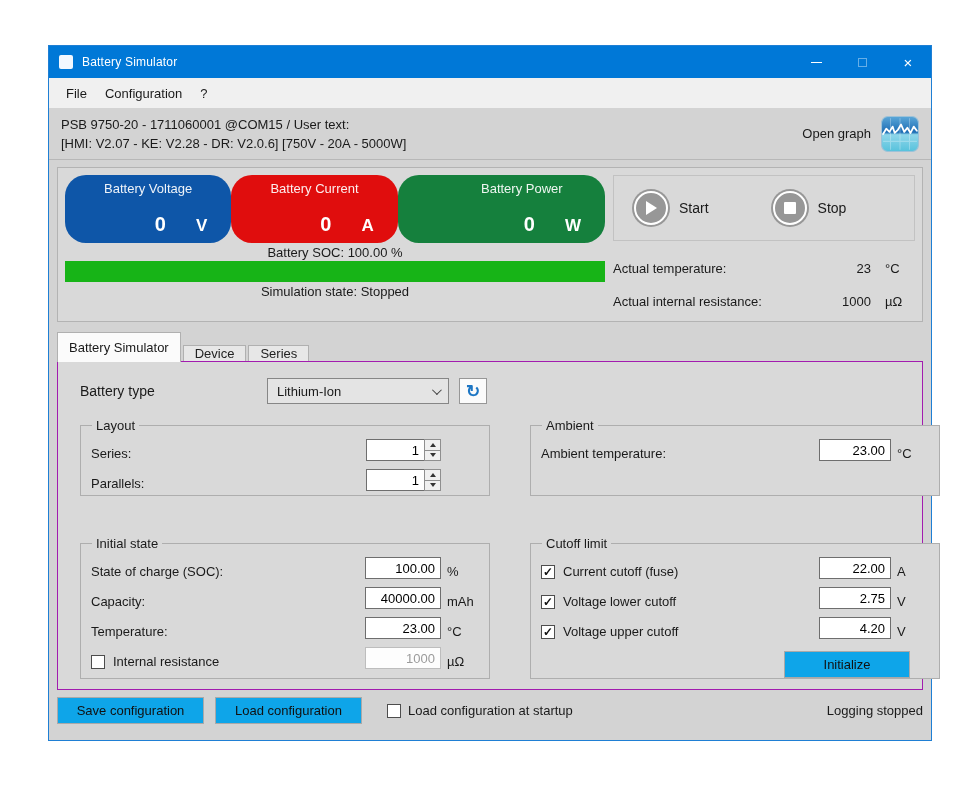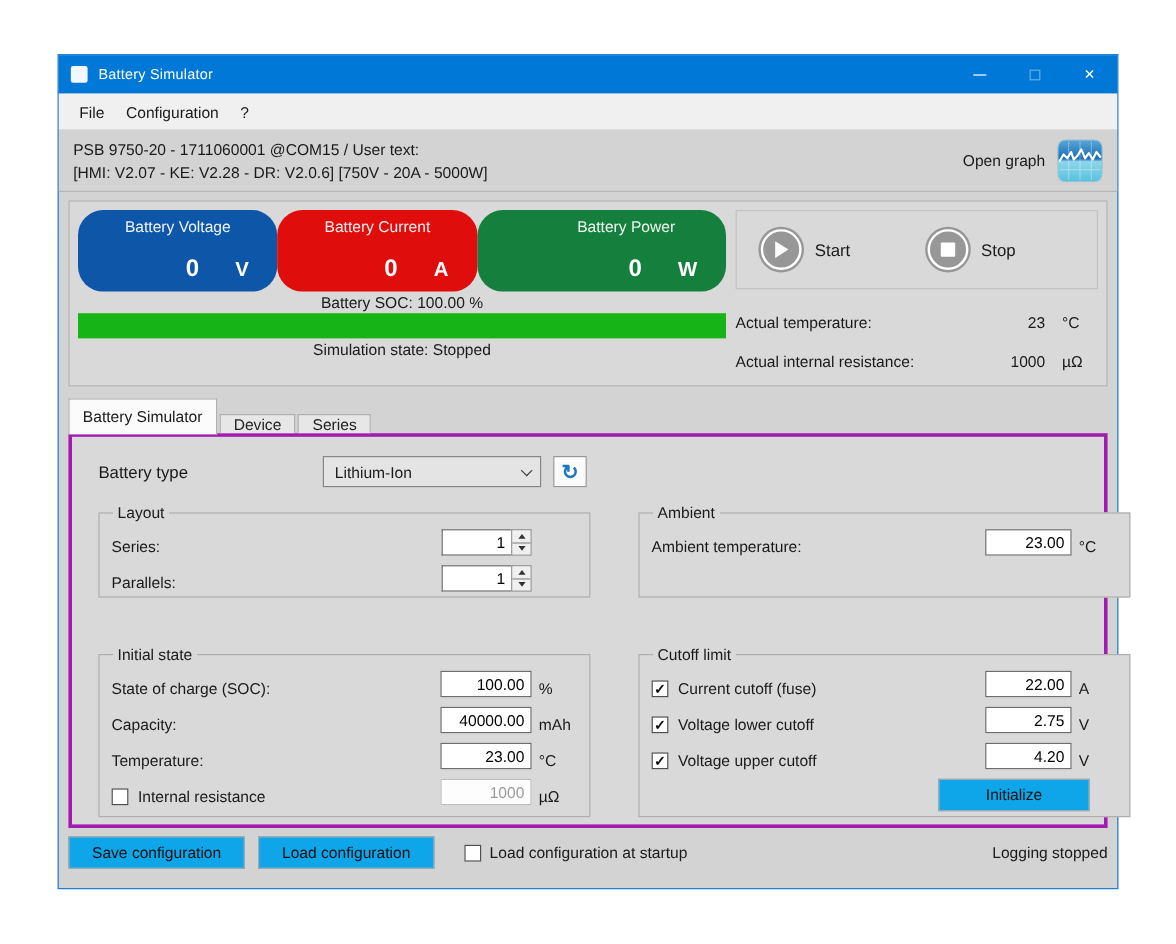--- a/index.html
+++ b/index.html
@@ -54,21 +54,21 @@
   .reading-label { flex:1; }
   .reading-value { min-width:46px; text-align:right; }
   .reading-unit { width:28px; text-align:left; margin-left:14px; }
 
   
   .tabstrip { margin:10px 8px 0 8px; display:flex; align-items:flex-end; position:relative; z-index:2; flex:none; }
   .tab { font-size:13px; border:1px solid #b0b0b0; border-bottom:none; display:flex; align-items:center; padding:0 11px; }
   .tab.active { height:30px; background:#fbfbfb; margin-bottom:-1px; }
   .tab.inactive { height:16px; background:#e7e7e7; margin-left:2px; color:#222; }
 
-  .tabpanel { margin:0 8px; height:329px; border:3px solid #a21caf; background:#d9d9d9; padding:16px 22px 0 22px; position:relative; flex:none; }
+  .tabpanel { margin:0 8px; height:329px; border:1px solid #a21caf; background:#d9d9d9; padding:16px 22px 0 22px; position:relative; flex:none; }
 
   .btype-row { display:flex; align-items:center; height:26px; margin-bottom:14px; }
   .btype-label { width:187px; font-size:14px; }
   .combo { width:182px; height:26px; background:#e4e4e4; border:1px solid #868686; display:flex; align-items:center; justify-content:space-between; padding:0 9px; font-size:13px; }
   .chevron { width:7px; height:7px; border-right:1px solid #444; border-bottom:1px solid #444; transform:rotate(45deg) translateY(-2px); }
   .refresh-btn { margin-left:10px; width:28px; height:26px; background:#fbfbfb; border:1px solid #979797; display:flex; align-items:center; justify-content:center; font-size:17px; font-weight:bold; color:#1d76c4; }
 
   .groups { display:grid; grid-template-columns:410px 410px; column-gap:15px; row-gap:10px;gap:40px; }
   fieldset.group { border:1px solid #aeaeae; padding:4px 10px 6px 10px; background:#d9d9d9; }
   fieldset.group legend { font-size:13px; padding:0 4px; margin-left:1px; }

